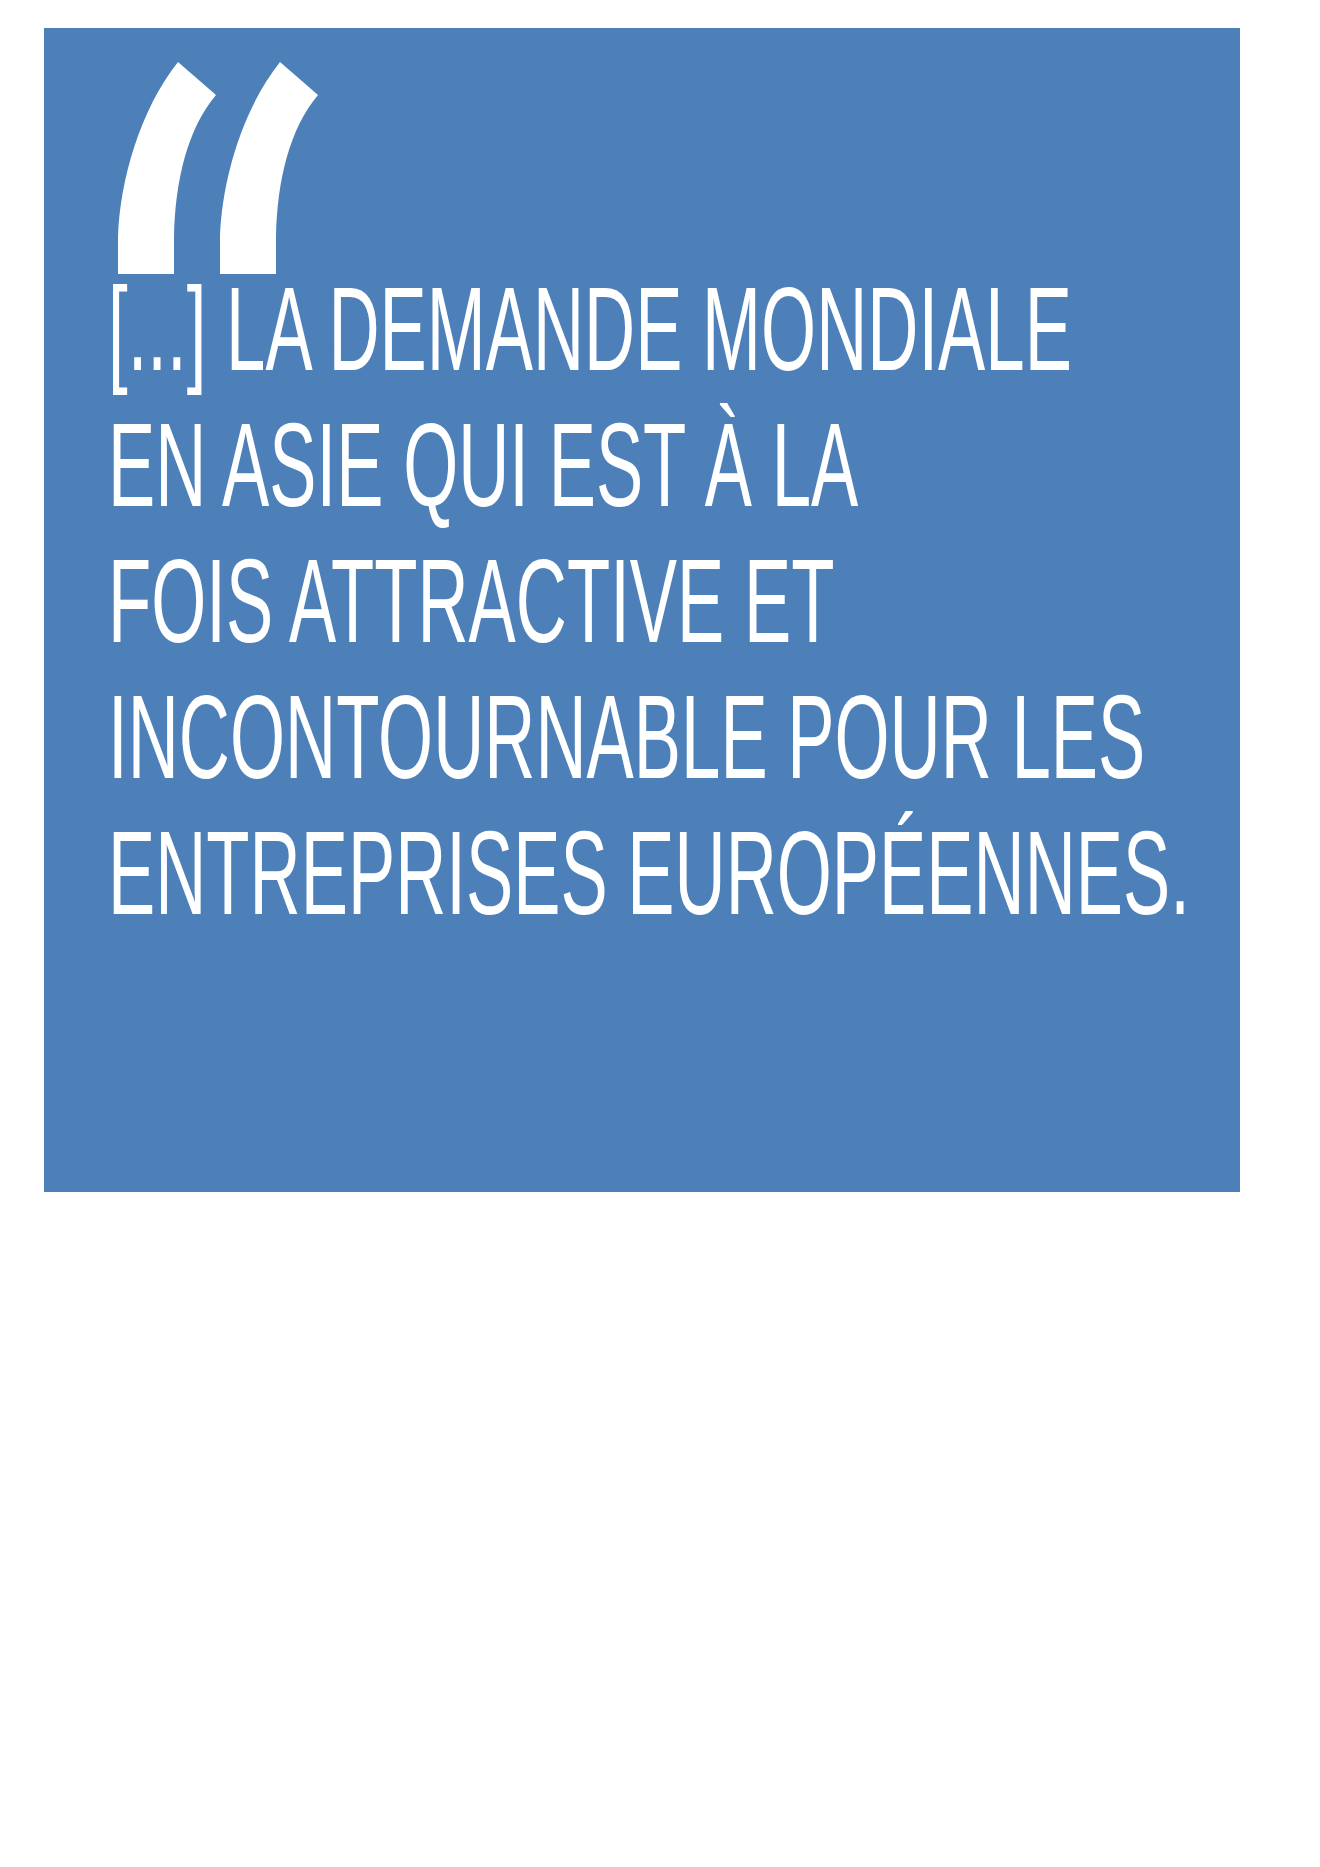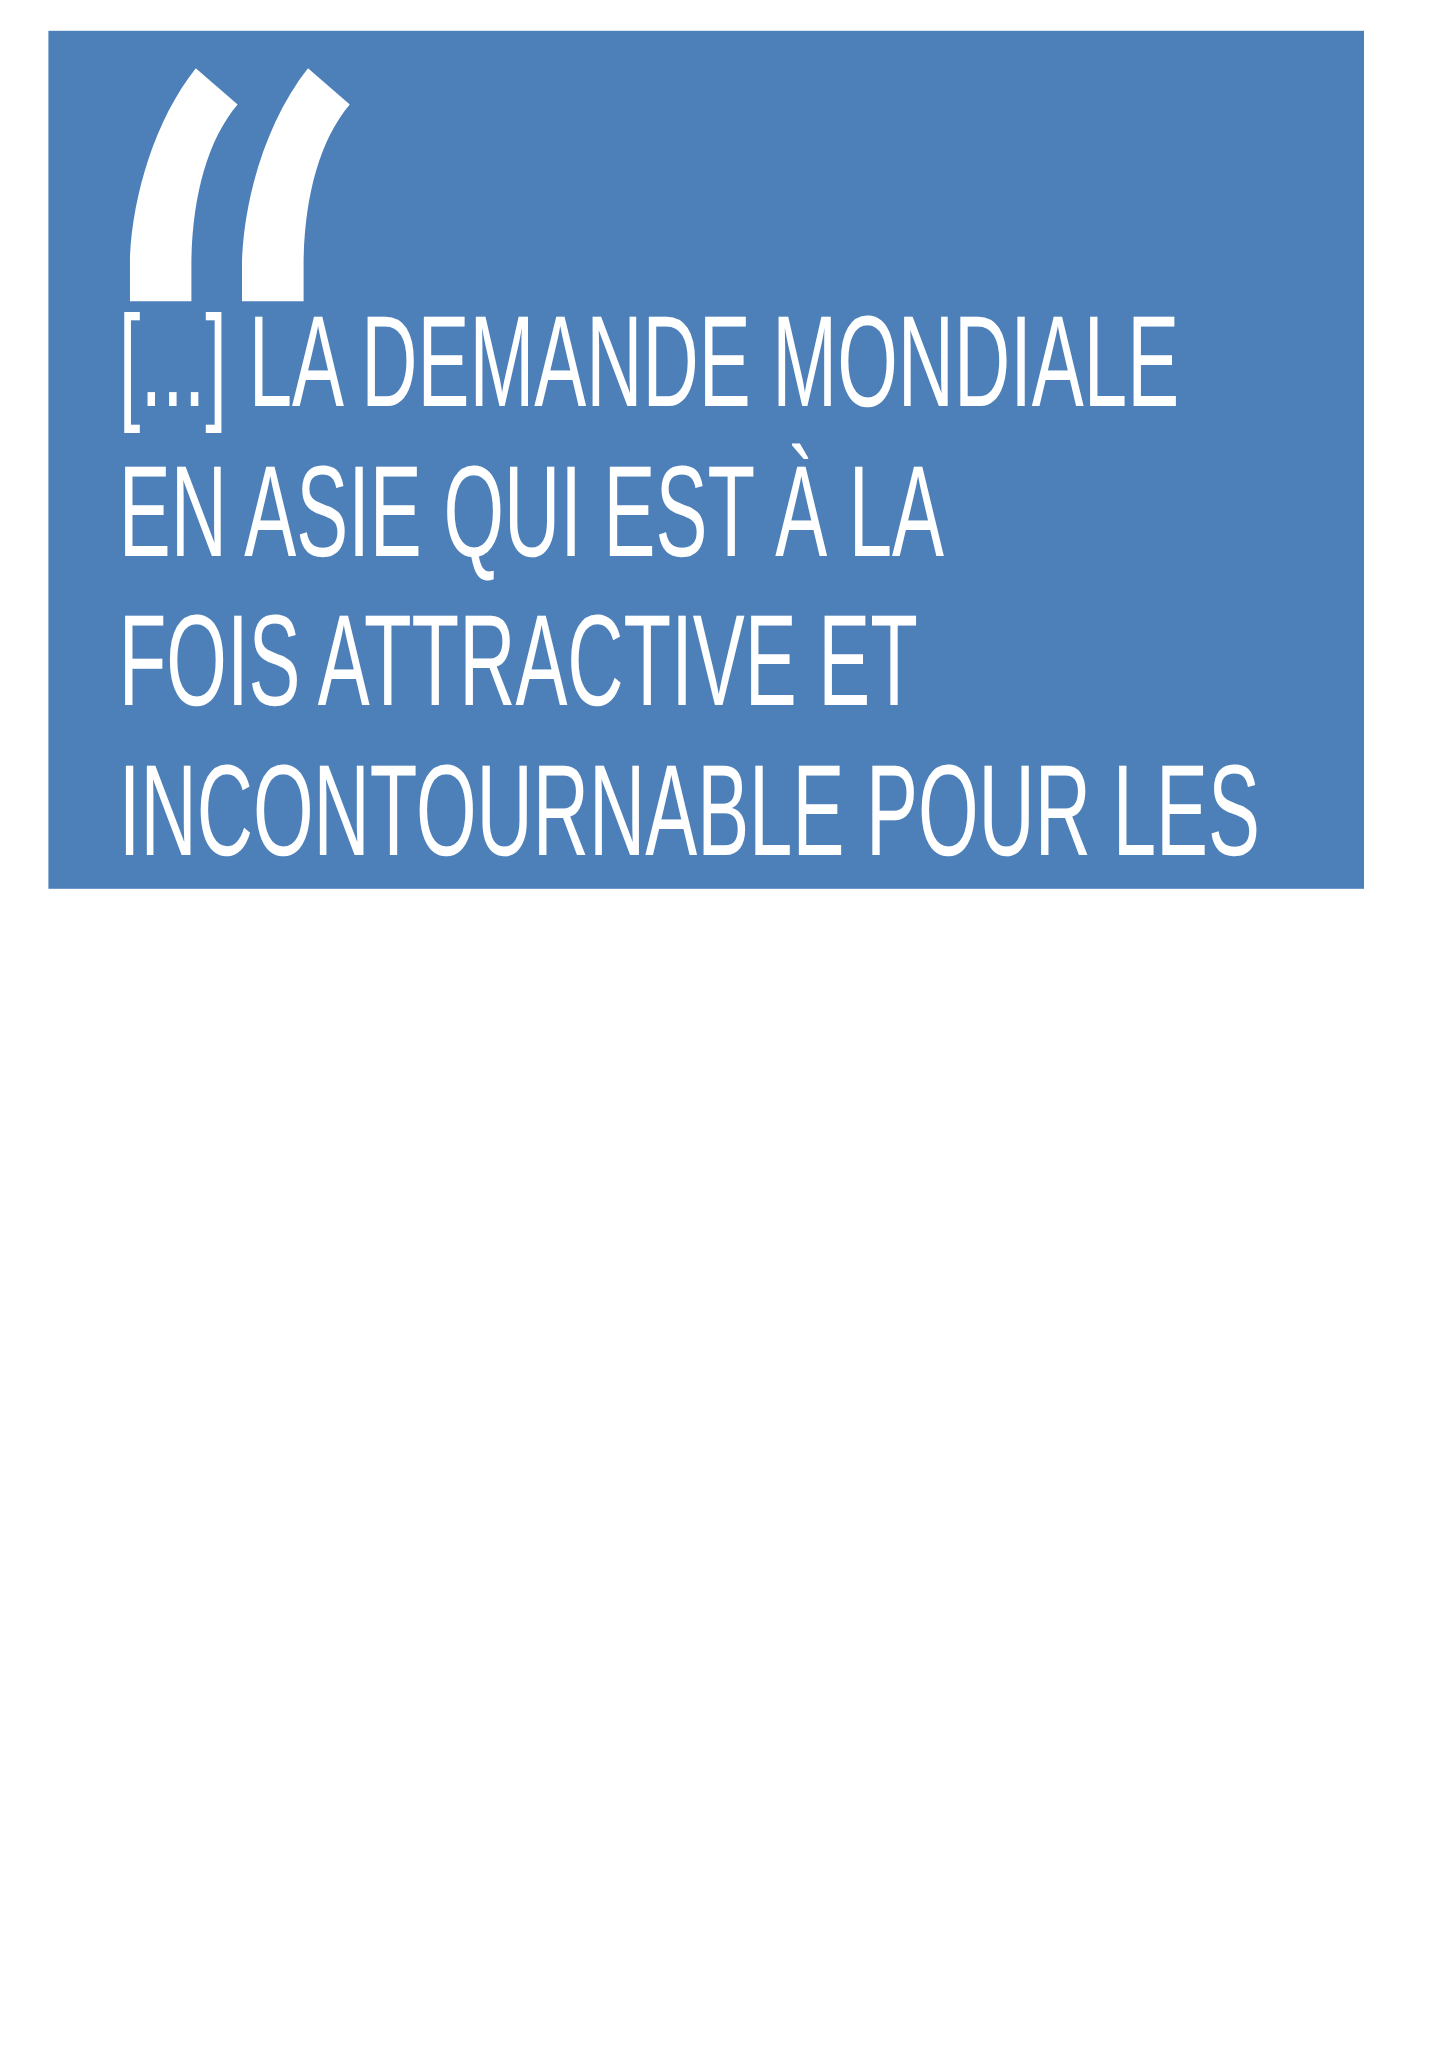--- a/index.html
+++ b/index.html
@@ -13,21 +13,21 @@
     width: 1320px;
     height: 1867px;
     background: #ffffff;
     overflow: hidden;
   }
   .quote-card {
     position: absolute;
     left: 44px;
     top: 28px;
     width: 1196px;
-    height: 780px;
+    height: 1164px;
     background: #4d80b9; 
   }
   .quote-mark {
     position: absolute;
     left: 74px;
     top: 34px;
     width: 200px;
     height: 212px;
   }
   .quote-text {

